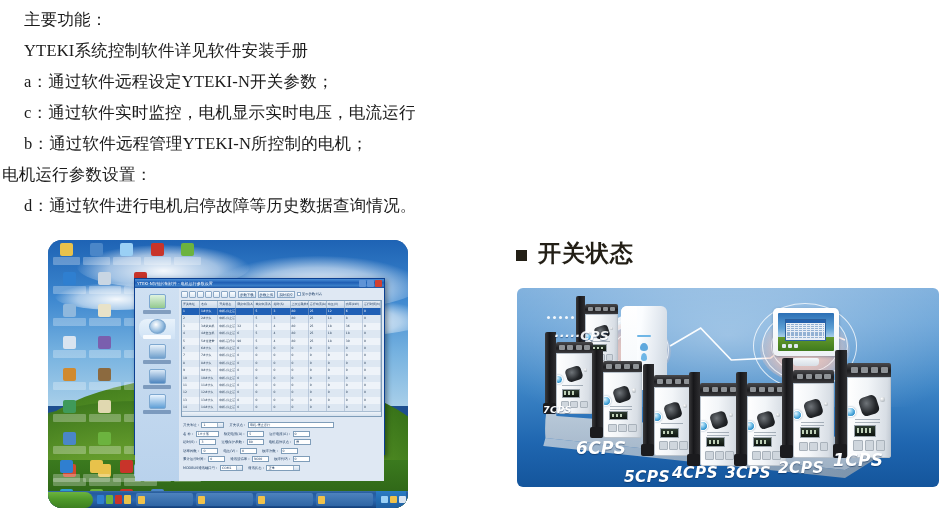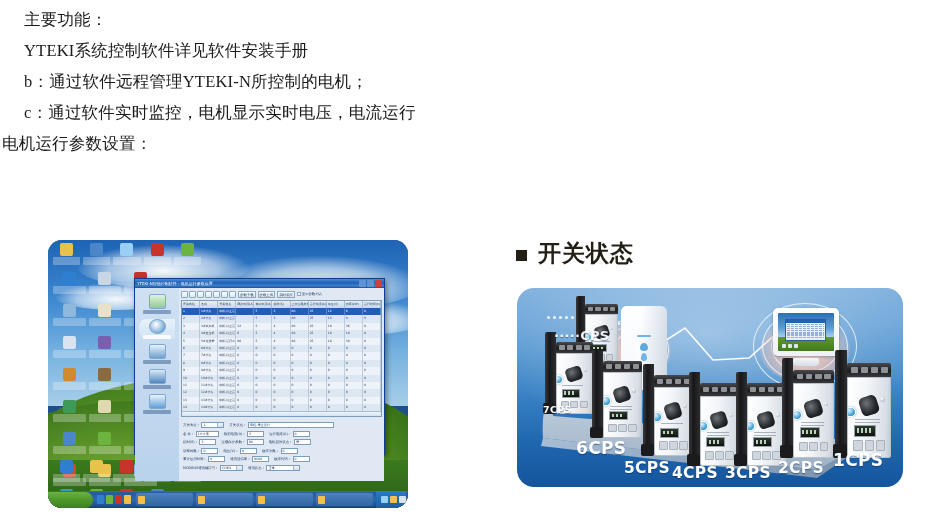--- a/index.html
+++ b/index.html
@@ -253,24 +253,25 @@
     background:linear-gradient(#f3f7fb,#cfdeee); border-left:1px solid #9fb6cc;
   }
   .cursor-arrow {
     position:absolute; left:238px; top:196px; z-index:4;
     width:0;height:0;
   }
 
   
   .net-panel {
     position:absolute;
-    left:517px; top:288px; width:386px; height:199px;
-    border-radius:17px;
+    left:517px; top:288px; width:422px; height:199px;
+    border-radius:6px;
     background: linear-gradient(#7fb0dd 0%, #6aa4d8 18%, #3d85c6 50%, #1f66b0 78%, #14559c 100%);
     overflow:hidden;
+    font-style:italic;
   }
   .net-panel .glow {
     position:absolute; left:-10%; top:-30%; width:120%; height:90%;
     background: radial-gradient(ellipse at 50% 60%, rgba(255,255,255,.38), rgba(255,255,255,0) 70%);
   }
 
   
   .path-svg { position:absolute; left:0; top:0; width:100%; height:100%; }
 
   .cps-label {
@@ -434,23 +435,25 @@
     display:flex; gap:3px; align-items:center;
   }
   .dots-pre b { display:block; width:3px; height:3px; background:#ffffff; border-radius:50%; opacity:.9; }
 </style>
 </head>
 <body>
 
 <div class="doc-text">
   <div class="doc-line">主要功能：</div>
   <div class="doc-line">YTEKI系统控制软件详见软件安装手册</div>
+  <div class="doc-line">a：通过软件远程设定YTEKI-N开关参数；</div>
+  <div class="doc-line">c：通过软件实时监控，电机显示实时电压，电流运行</div>
   <div class="doc-line">b：通过软件远程管理YTEKI-N所控制的电机；</div>
-  <div class="doc-line">c：通过软件实时监控，电机显示实时电压，电流运行</div>
   <div class="doc-line" style="padding-left:0; margin-left:-22px;">电机运行参数设置：</div>
+  <div class="doc-line">d：通过软件进行电机启停故障等历史数据查询情况。</div>
 </div>
 
 <div class="section-heading">
   <span class="bullet-square"></span>
   <span class="heading-text">开关状态</span>
 </div>
 
 <div class="xp-shot">
   <div class="bliss-sky"></div>
   <div class="bliss-cloud" style="left:8%; top:2%; width:48%; height:16%;"></div>
@@ -1229,18 +1232,18 @@
             <b></b>
           </div>
         <div class="dot2"></div>
       </div>
     </div>
   </div>
 
   <span class="cps-label" style="left:37px; top:40px; font-size:13px; opacity:.92; z-index:14;">·····CPS</span>
   <span class="cps-label" style="left:26px; top:116px; font-size:9.5px; z-index:14;">7CPS</span>
   <span class="cps-label" style="left:59px; top:150px; font-size:17px; z-index:14;">6CPS</span>
-  <span class="cps-label" style="left:107px; top:171px; font-size:15.5px; z-index:14;">5CPS</span>
+  <span class="cps-label" style="left:107px; top:180px; font-size:15.5px; z-index:14;">5CPS</span>
   <span class="cps-label" style="left:155px; top:176px; font-size:15.5px; z-index:14;">4CPS</span>
   <span class="cps-label" style="left:208px; top:176px; font-size:15.5px; z-index:14;">3CPS</span>
   <span class="cps-label" style="left:261px; top:171px; font-size:15.5px; z-index:14;">2CPS</span>
   <span class="cps-label" style="left:316px; top:162px; font-size:17px; z-index:14;">1CPS</span>
 </div>
 
 </body></html>

